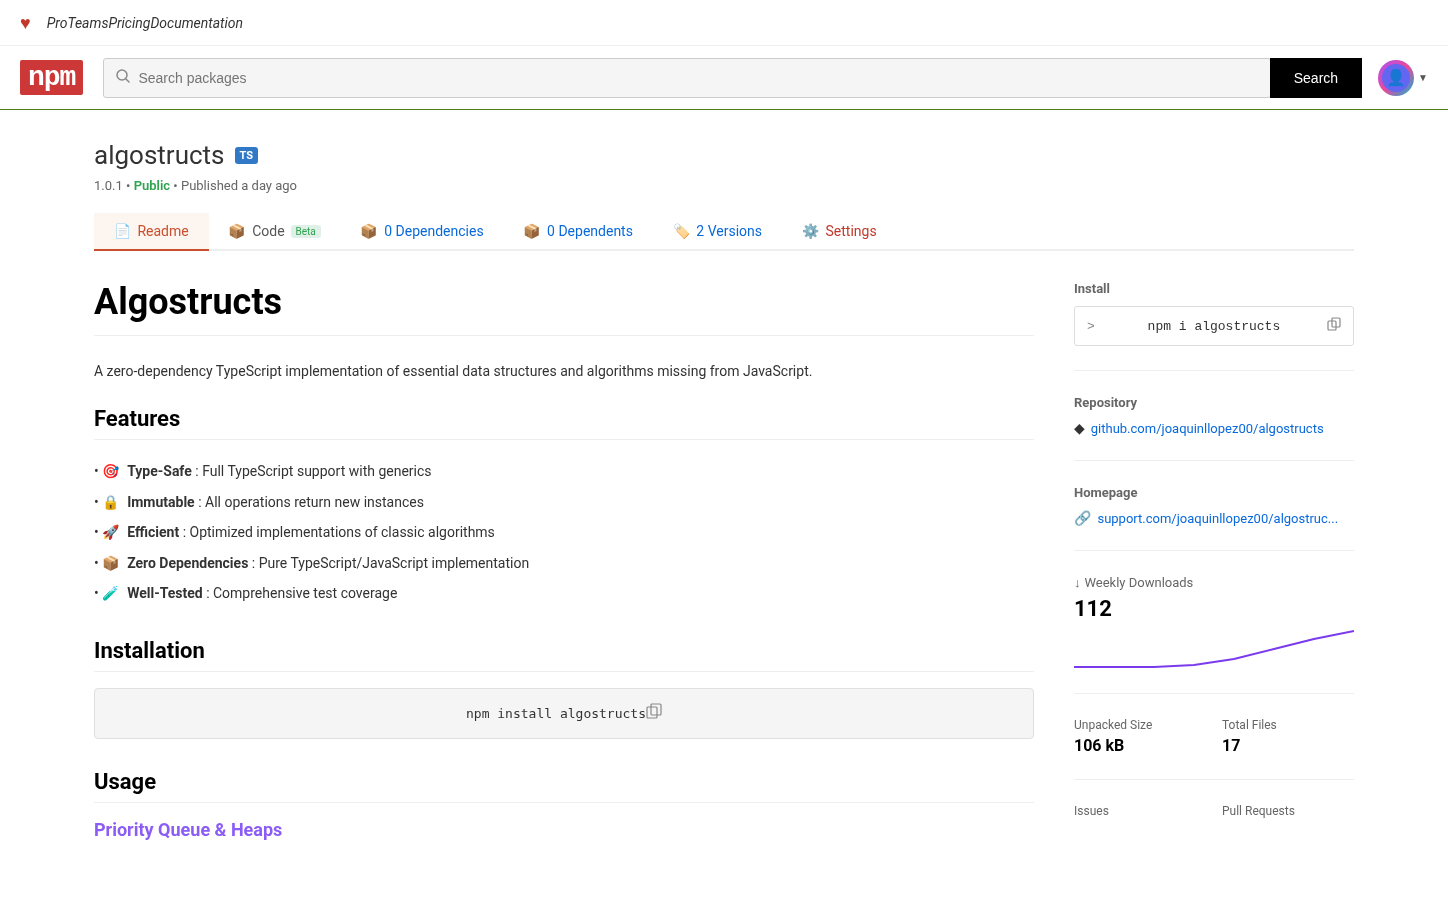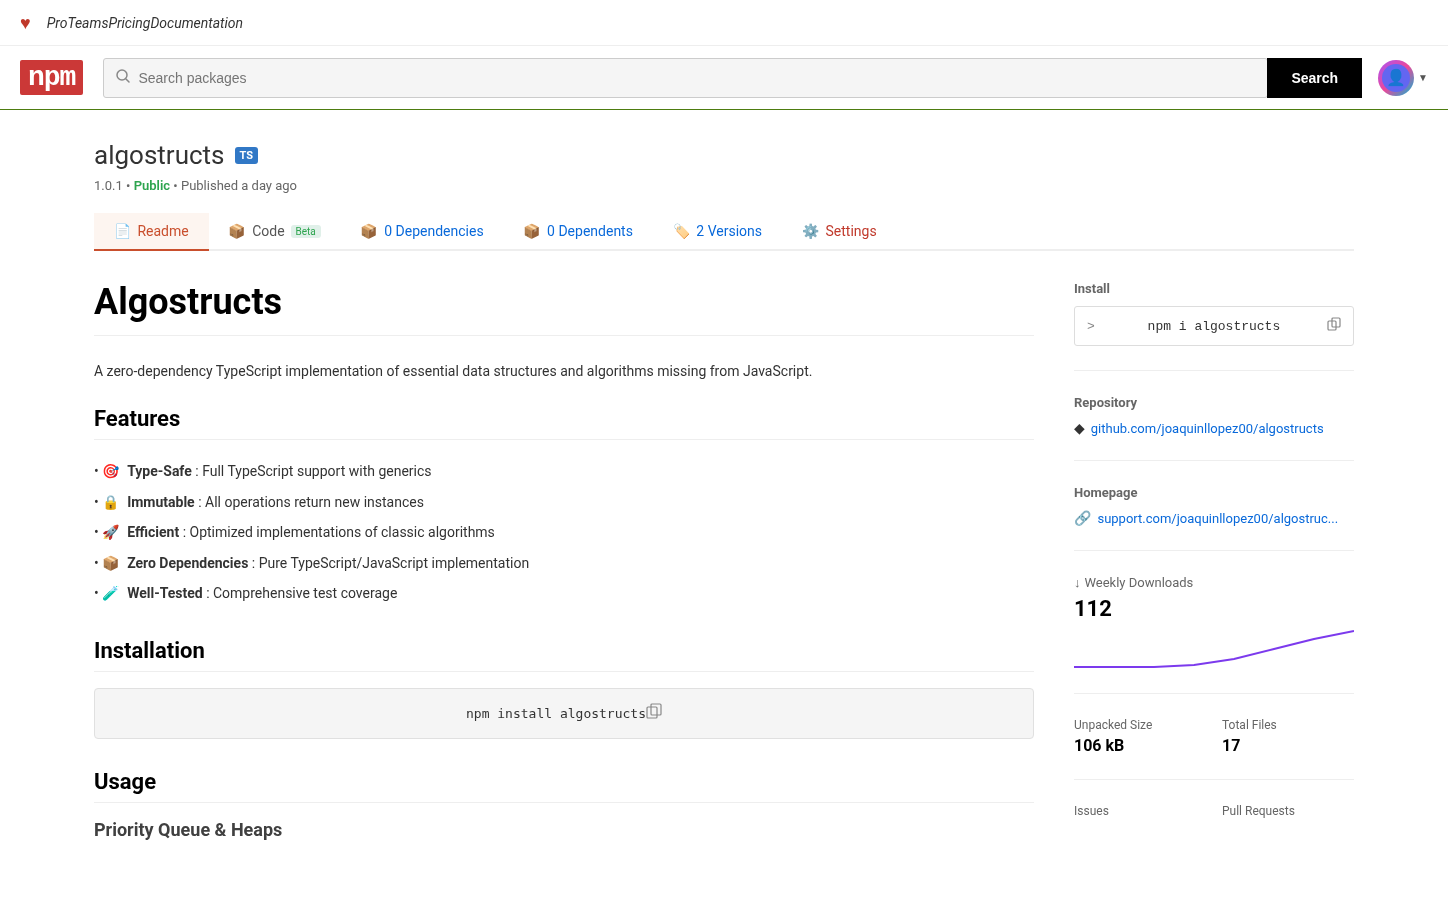--- a/index.html
+++ b/index.html
@@ -75,21 +75,21 @@
       margin-right: 8px;
       font-size: 14px;
     }
     .search-button {
       background: #000;
       color: #fff;
       border: none;
       padding: 4px 24px;
       height: 40px;
       font-size: 14px;
-      font-weight: 700;
+      font-weight: 400;
       cursor: pointer;
       margin-left: -1px;
     }
     .user-avatar {
       width: 36px;
       height: 36px;
       border-radius: 50%;
       background: linear-gradient(135deg, #a855f7, #ec4899, #06b6d4);
       margin-left: 16px;
       display: flex;
@@ -461,21 +461,21 @@
             <svg width="16" height="16" viewBox="0 0 16 16" fill="#888">
               <rect x="1" y="4" width="10" height="11" rx="1" stroke="#888" fill="none" stroke-width="1.2"></rect>
               <rect x="5" y="1" width="10" height="11" rx="1" stroke="#888" fill="none" stroke-width="1.2"></rect>
             </svg>
           </span>
         </div>
       </div>
 
       <div class="usage-section">
         <h2 class="section-title">Usage</h2>
-        <h3 style="font-size:18px; font-weight:700; color:#404040;">Priority Queue &amp; Heaps</h3>
+        <h3 style="font-size:18px; font-weight:700; color:#8b5cf6;">Priority Queue &amp; Heaps</h3>
       </div>
     </div>
 
     <div class="sidebar-col">
 
       <div class="sidebar-section">
         <div class="sidebar-label">Install</div>
         <div class="install-cmd-box">
           <span class="install-cmd-prompt">
             <span>&gt;</span>

